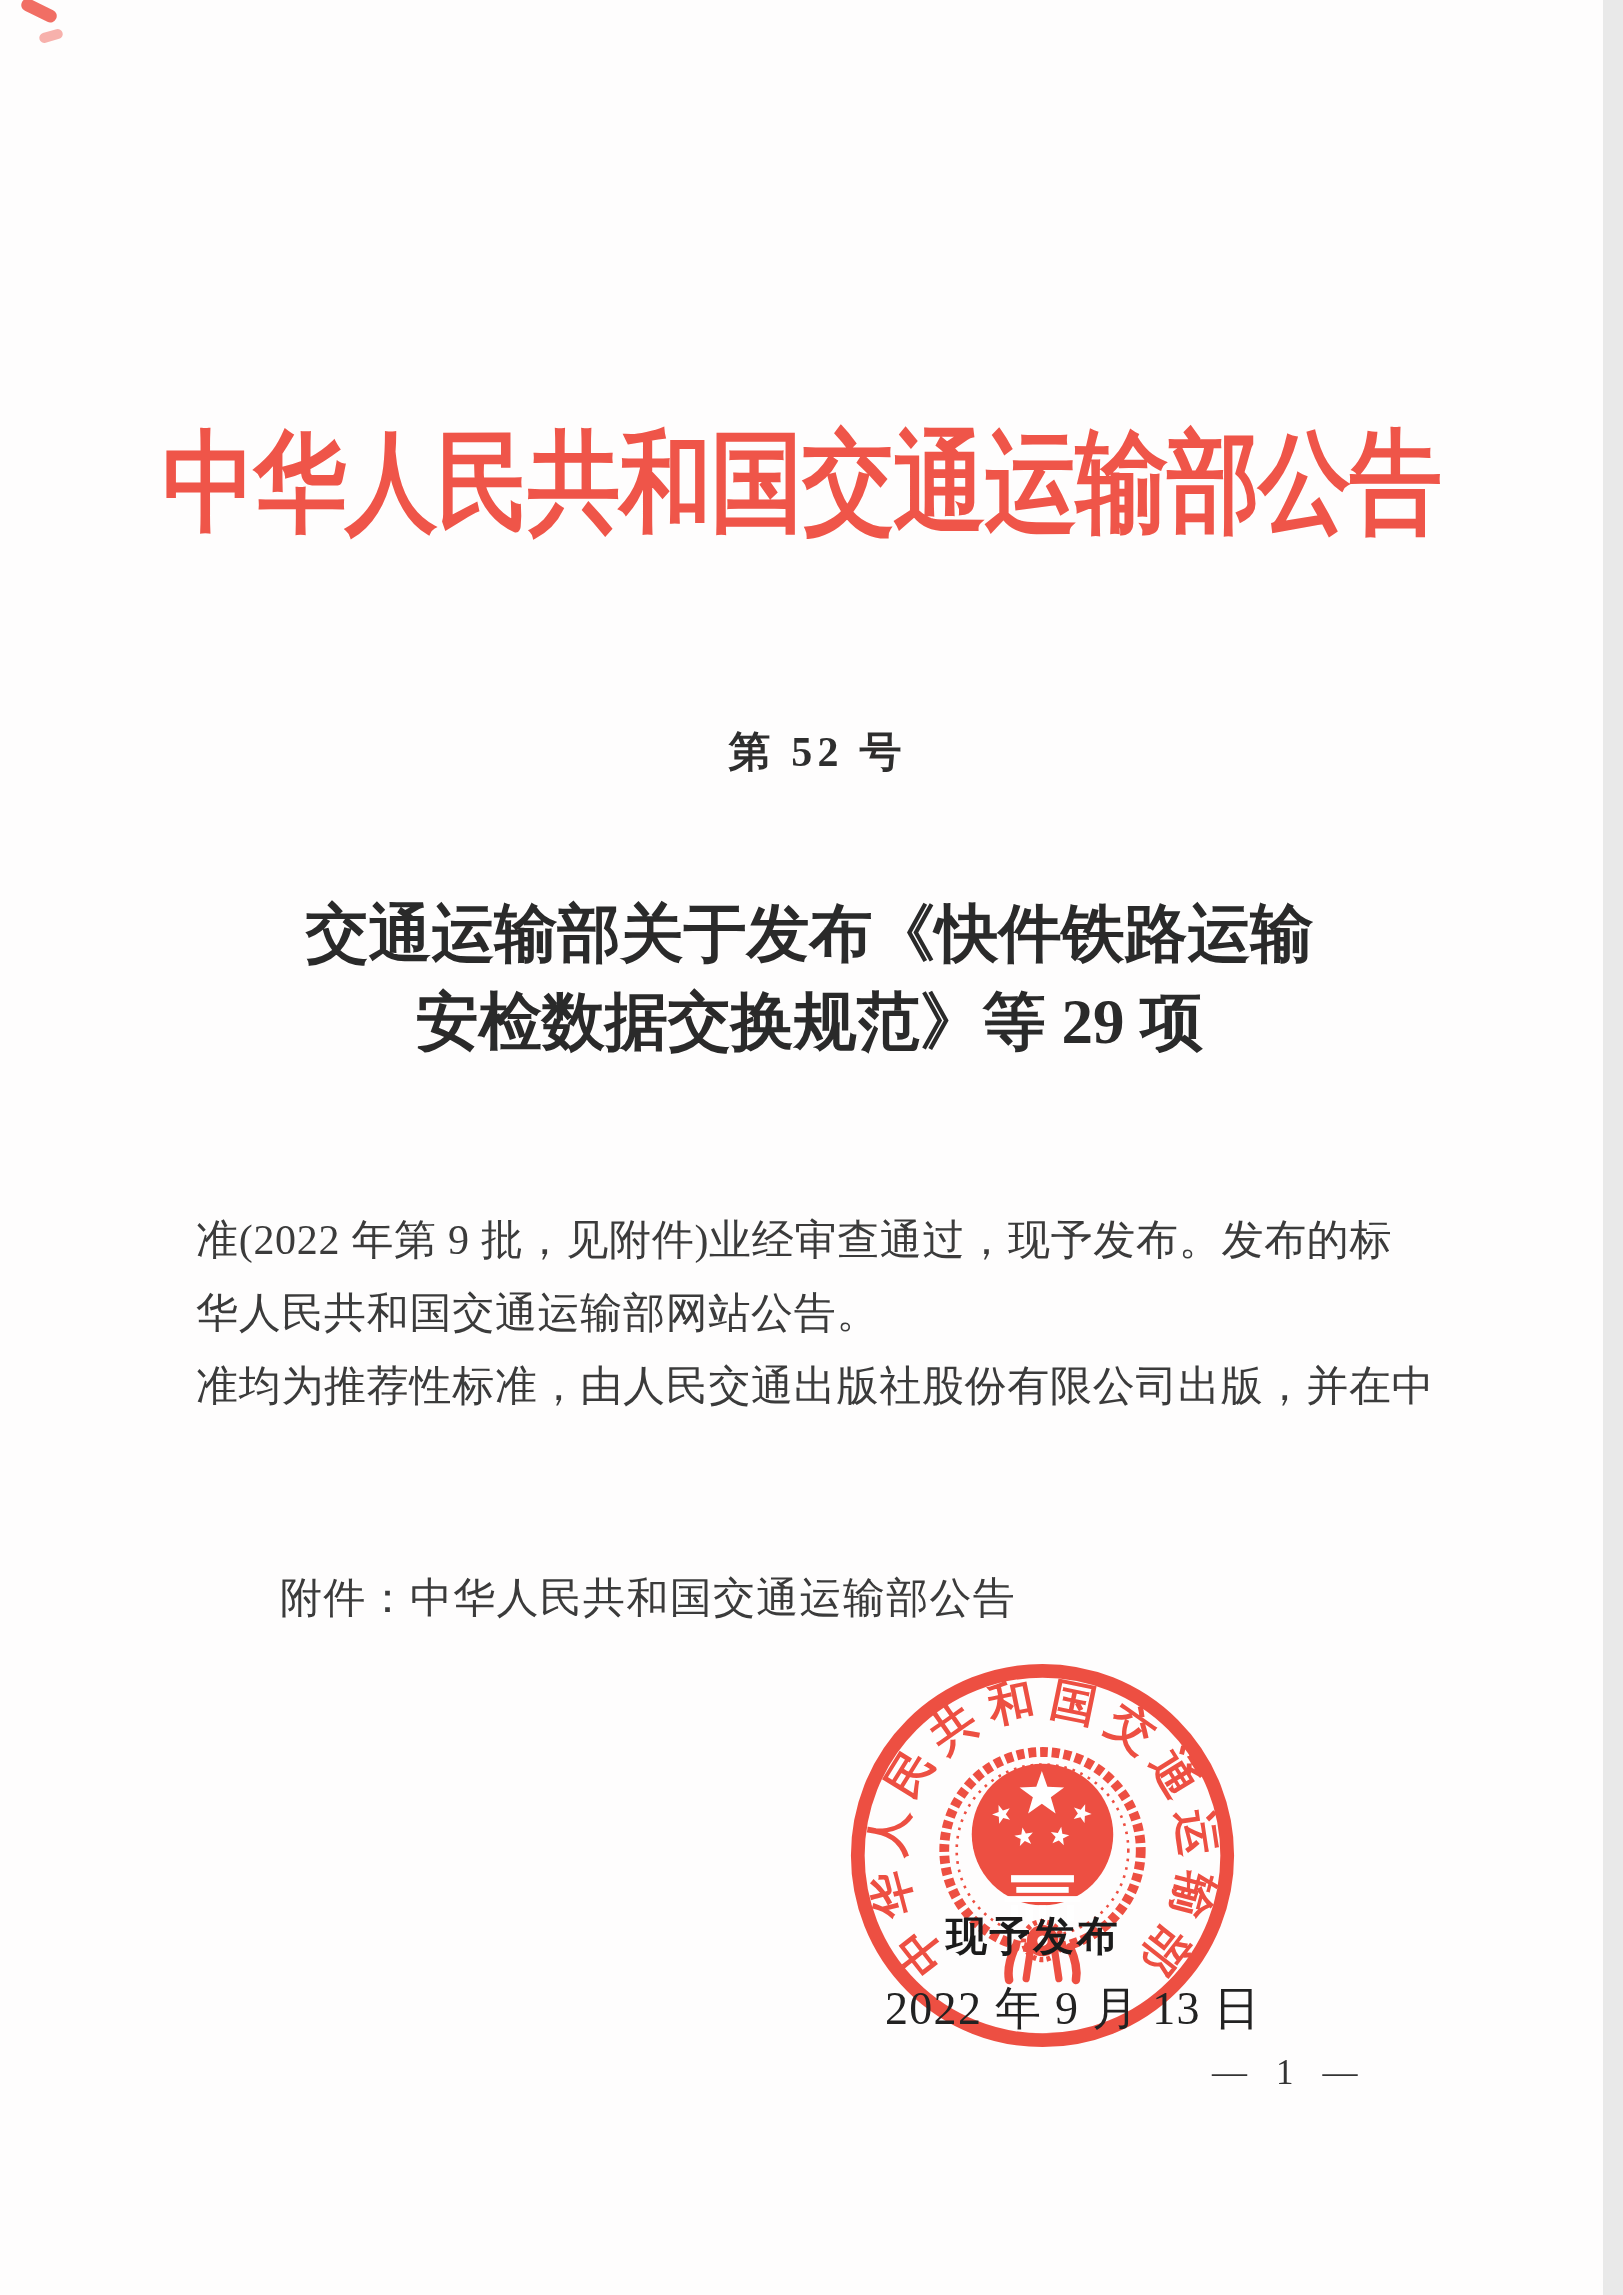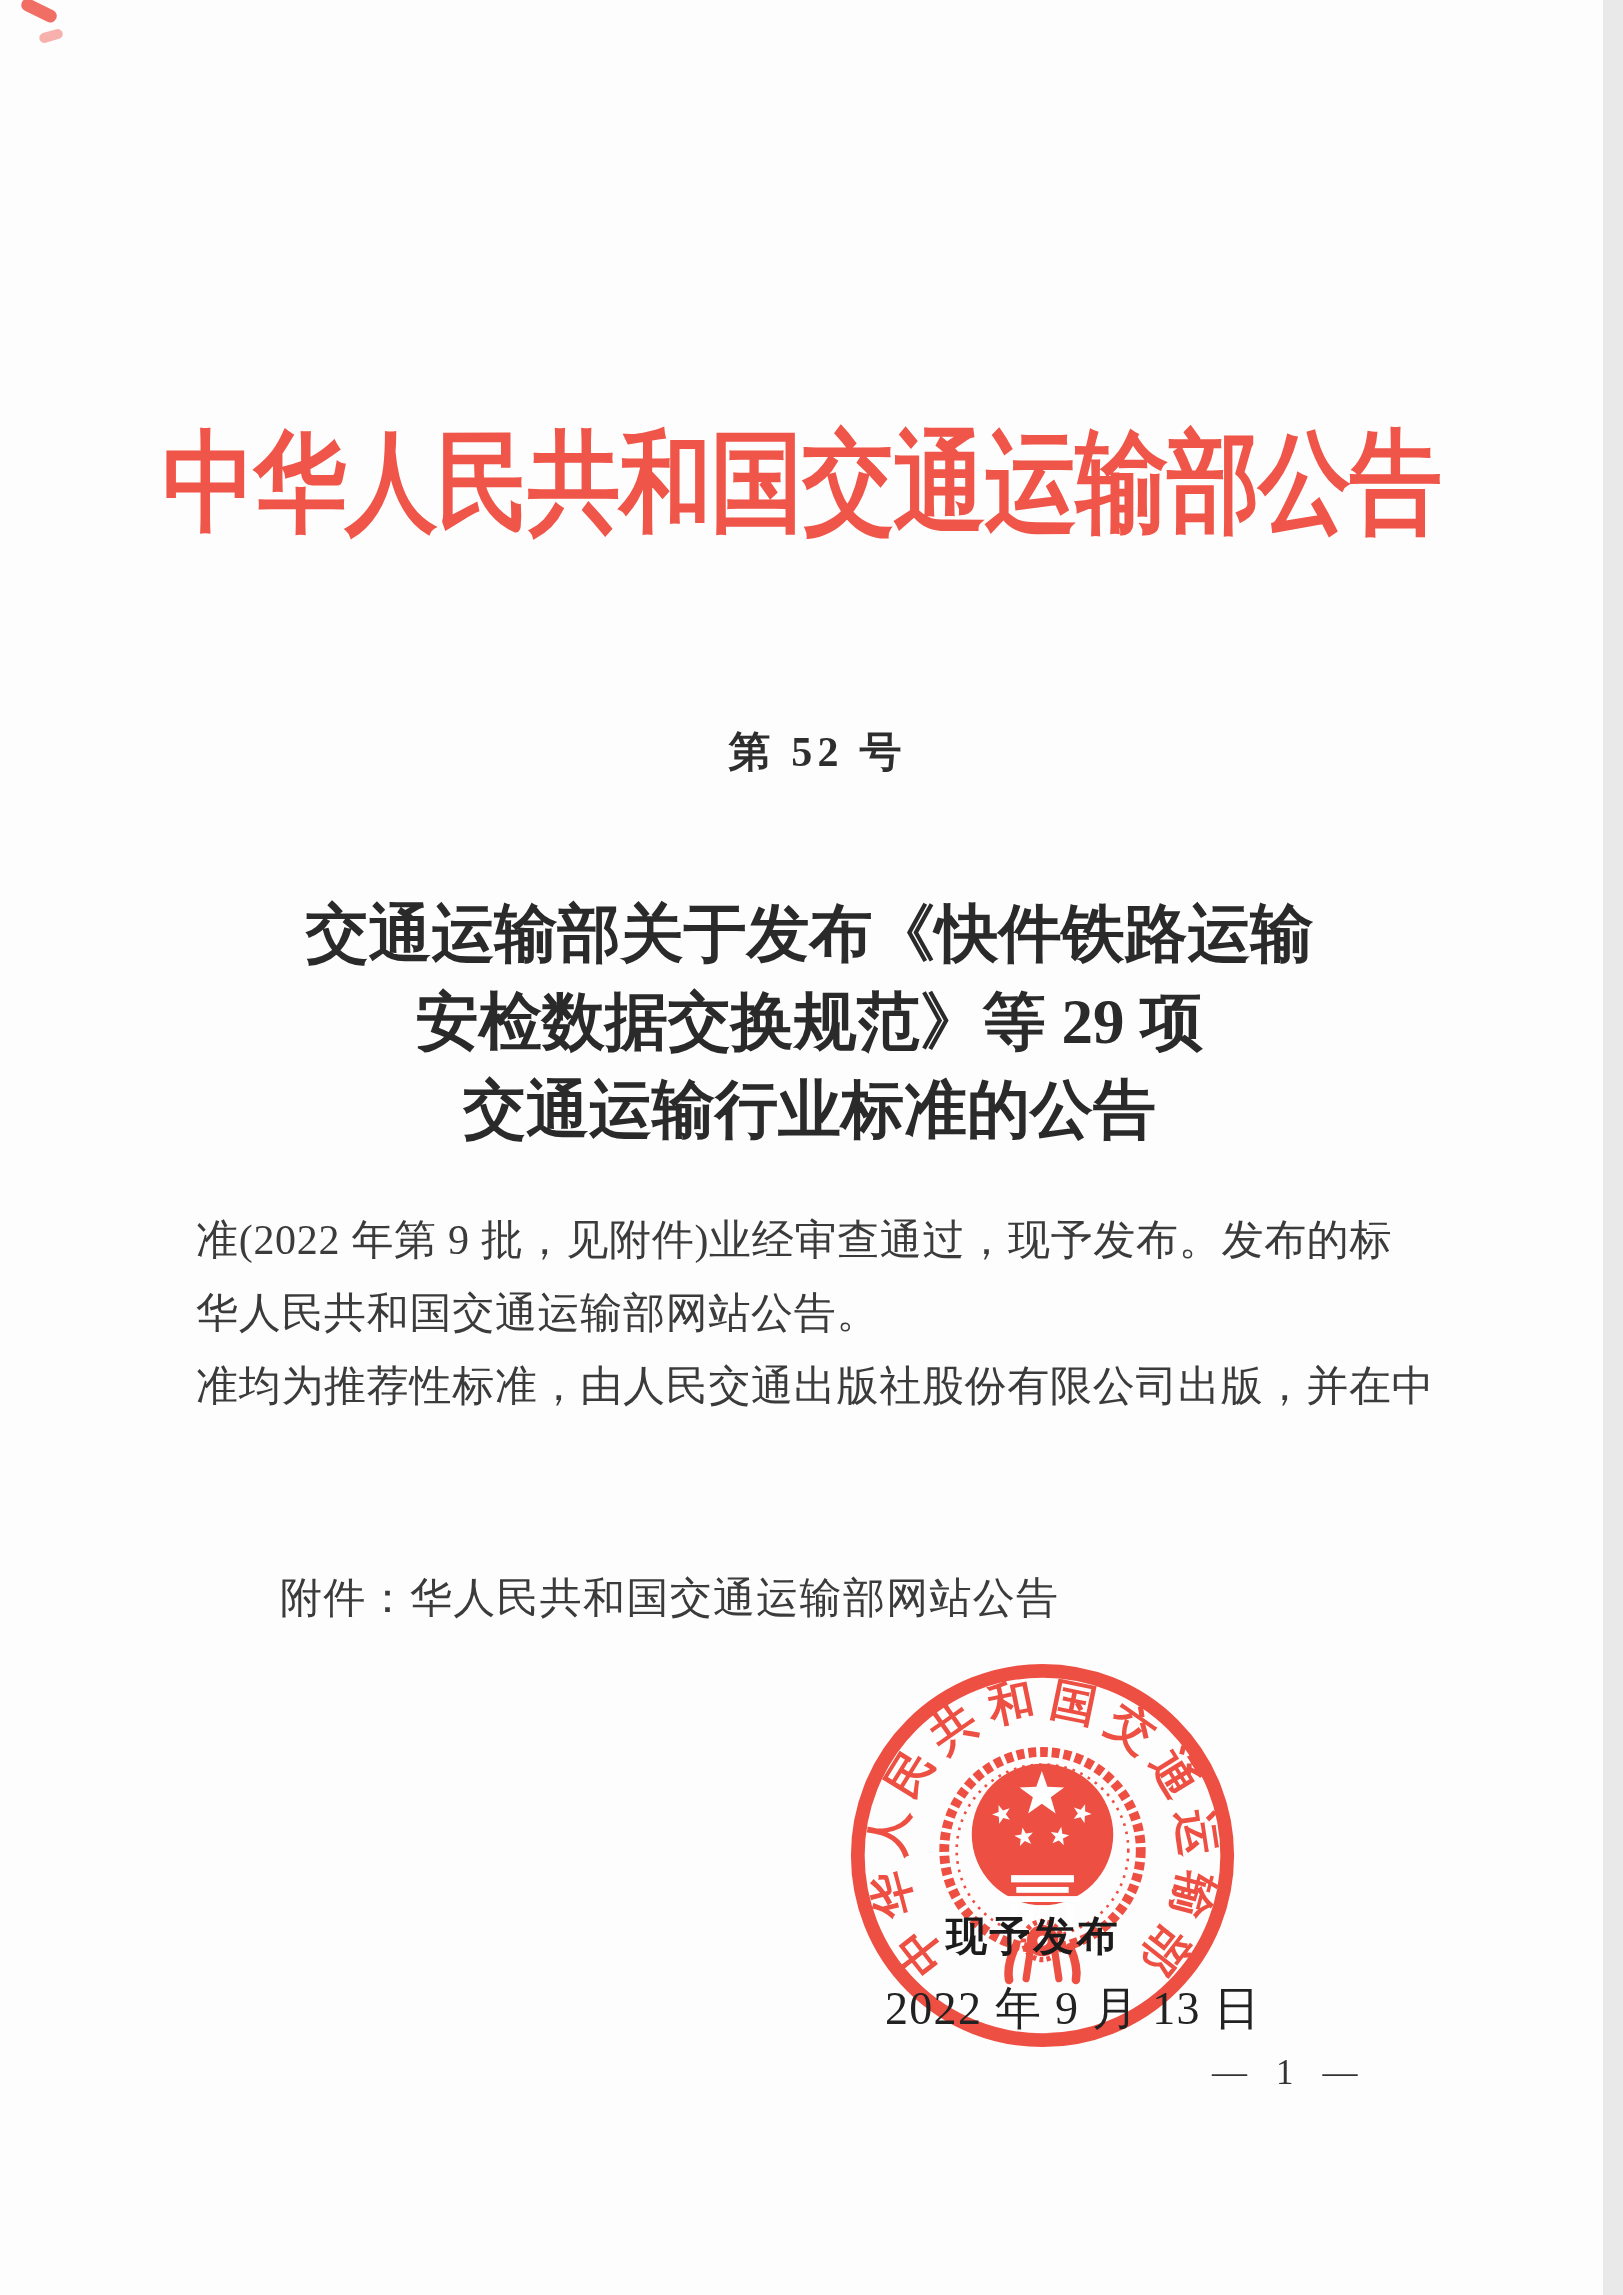--- a/index.html
+++ b/index.html
@@ -84,30 +84,29 @@
 
   <div class="masthead">
     <span class="t">中华人民共和国交通运输部公告</span>
   </div>
 
   <div class="issue-no">第 52 号</div>
 
   <div class="heading">
     <div class="hl">交通运输部关于发布《快件铁路运输</div>
     <div class="hl">安检数据交换规范》等 29 项</div>
-    <div class="hl">交通运输行业标准的公告</div>
   </div>
 
   <div class="body-block">
     <div class="bl">准(2022 年第 9 批，见附件)业经审查通过，现予发布。发布的标</div>
     <div class="bl">华人民共和国交通运输部网站公告。</div>
     <div class="bl">准均为推荐性标准，由人民交通出版社股份有限公司出版，并在中</div>
   </div>
 
-  <div class="attachment">附件：华人民共和国交通运输部网站公告</div>
+  <div class="attachment">附件：中华人民共和国交通运输部公告</div>
 
   <svg class="seal" viewBox="0 0 600 600" aria-hidden="true">
 
     <circle cx="300" cy="300" r="282" fill="none" stroke="currentColor" stroke-width="21"></circle>
 
     <g id="seal-arc-text" font-weight="bold" font-family="Liberation Serif, DejaVu Serif, serif">
         <text transform="translate(300,300) rotate(-128) translate(0,-214)" text-anchor="middle" font-size="70" fill="currentColor">中</text>
         <text transform="translate(300,300) rotate(-104.72727272727272) translate(0,-214)" text-anchor="middle" font-size="70" fill="currentColor">华</text>
         <text transform="translate(300,300) rotate(-81.45454545454545) translate(0,-214)" text-anchor="middle" font-size="70" fill="currentColor">人</text>
         <text transform="translate(300,300) rotate(-58.18181818181819) translate(0,-214)" text-anchor="middle" font-size="70" fill="currentColor">民</text>

